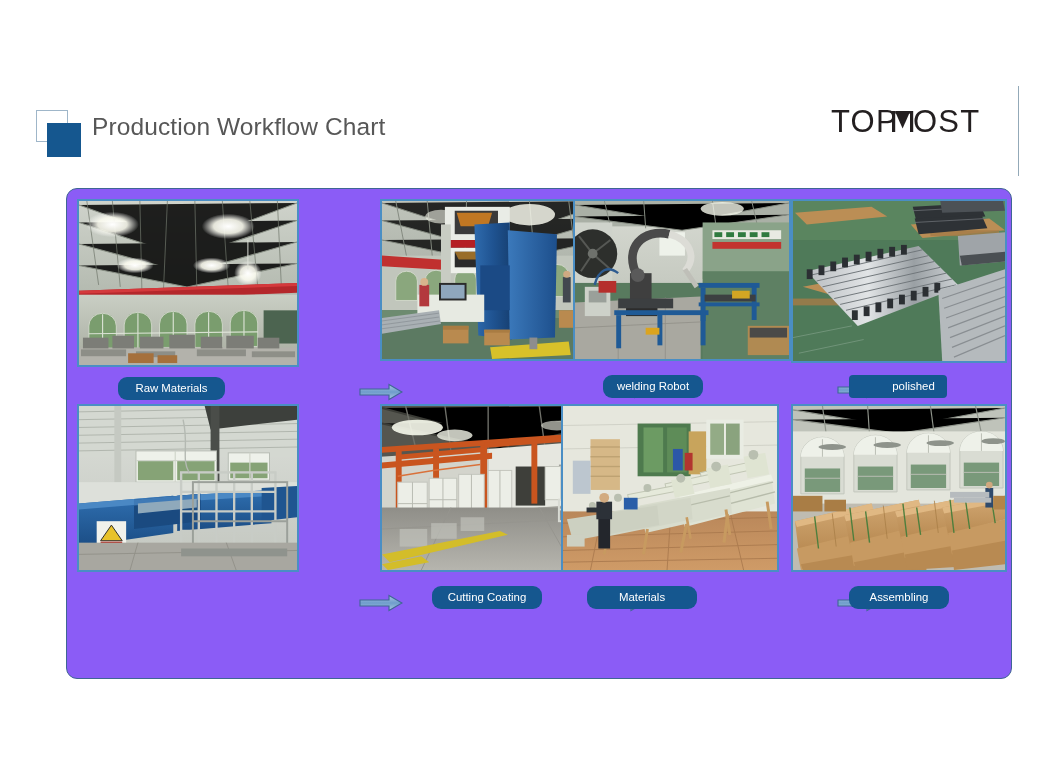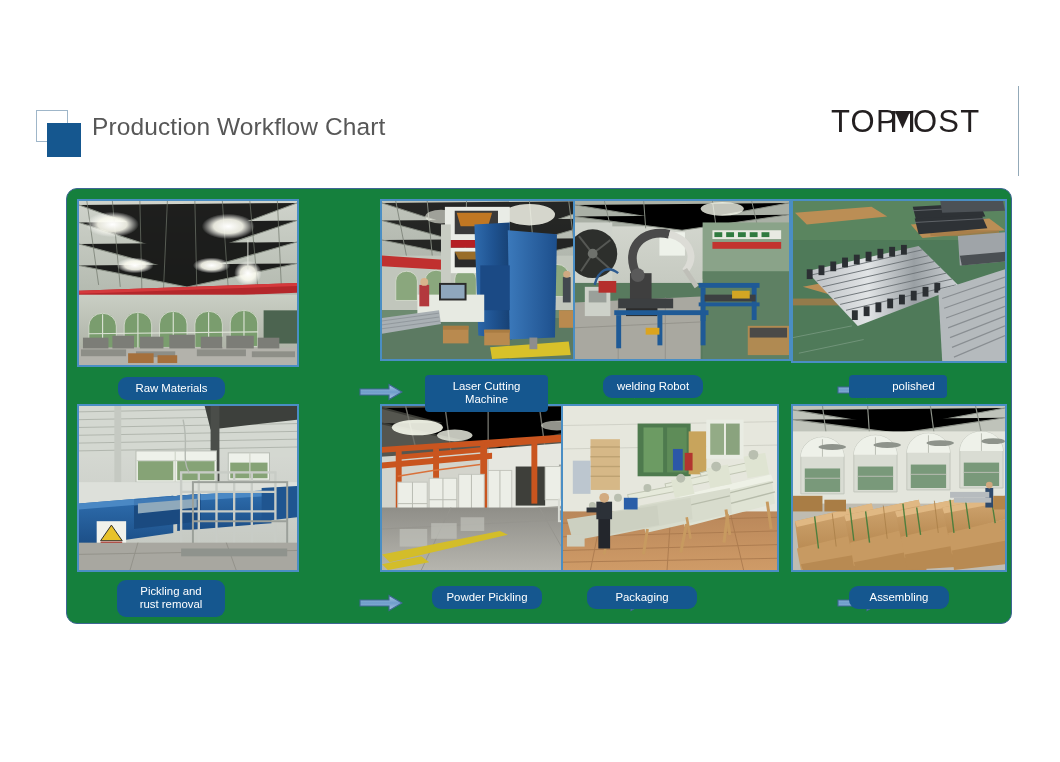--- a/index.html
+++ b/index.html
@@ -68,25 +68,25 @@
     height: 90px;
     background: #93a9b8;
   }
 
   
   #workflow-frame {
     position: absolute;
     left: 66px;
     top: 188px;
     width: 946px;
-    height: 436px;
+    height: 491px;
     border: 1.6px solid #3f6694;
     border-radius: 11px;
     box-sizing: border-box;
-    background: #15803d;
+    background: #8b5cf6;
   }
 
   .wf-row {
     position: absolute;
     left: 0;
     width: 100%;
     height: 205px;
   }
   #row-1 { top: 6px; }
   #row-2 { top: 211px; }
@@ -379,21 +379,20 @@
             <g fill="#a97c42">
               <rect x="62" y="128" width="26" height="4"></rect>
                 <rect x="104" y="132" width="26" height="3"></rect>
             </g>
 
             <path d="M110 150 L190 144 L192 158 L112 162 Z" fill="#d8c12a"></path>
             <rect x="150" y="140" width="8" height="12" fill="#8d8d8d"></rect>
           </svg>
         </div>
       </div>
-      <div class="step-label r-sharp" style="left:118px;top:180px;width:123px;">Laser Cutting Machine</div>
     </div>
     <div class="arrow" style="left:538px;top:186px;">
       <svg width="44" height="18" viewBox="0 0 44 18">
         <path d="M1 6 L30 6 L30 1.5 L43 9 L30 16.5 L30 12 L1 12 Z" fill="url(#ag1)" stroke="#3f6694" stroke-width="1.1"></path>
       </svg>
     </div>
 
     <div class="wf-step" style="left:500px;width:232px;">
       <div class="photo" style="left:6px;width:218px;height:162px;">
         <div class="scene">
@@ -681,22 +680,20 @@
             <g stroke="#918f88" stroke-width="0.9">
               <line x1="0" y1="152" x2="222" y2="148"></line>
                 <line x1="60" y1="140" x2="52" y2="168"></line>
                 <line x1="150" y1="140" x2="160" y2="168"></line>
             </g>
 
             <rect x="104" y="146" width="108" height="8" fill="#8f938d"></rect>
           </svg>
         </div>
       </div>
-      <div class="step-label r-soft" style="left:50px;top:180px;width:108px;">Pickling and
-rust removal</div>
     </div>
     <div class="arrow" style="left:292px;top:194px;">
       <svg width="44" height="18" viewBox="0 0 44 18">
         <path d="M1 6 L30 6 L30 1.5 L43 9 L30 16.5 L30 12 L1 12 Z" fill="url(#ag1)" stroke="#3f6694" stroke-width="1.1"></path>
       </svg>
     </div>
 
     <div class="wf-step" style="left:240px;width:246px;">
       <div class="photo" style="left:73px;width:234px;height:168px;">
         <div class="scene">
@@ -783,21 +780,21 @@
             <path d="M0 152 L120 128 L128 132 L8 160 Z" fill="#d3bd2a"></path>
             <path d="M0 162 L40 154 L48 160 L6 168 Z" fill="#d3bd2a"></path>
 
             <g stroke="#d8dad3" stroke-width="2" fill="none">
               <rect x="180" y="96" width="22" height="22"></rect>
               <line x1="180" y1="106" x2="202" y2="106"></line>
             </g>
           </svg>
         </div>
       </div>
-      <div class="step-label r-soft" style="left:125px;top:186px;width:110px;">Powder Pickling</div>
+      <div class="step-label r-soft" style="left:125px;top:186px;width:110px;">Cutting Coating</div>
     </div>
     <div class="arrow" style="left:534px;top:194px;">
       <svg width="44" height="18" viewBox="0 0 44 18">
         <path d="M1 6 L30 6 L30 1.5 L43 9 L30 16.5 L30 12 L1 12 Z" fill="url(#ag1)" stroke="#3f6694" stroke-width="1.1"></path>
       </svg>
     </div>
 
     <div class="wf-step" style="left:488px;width:232px;">
       <div class="photo" style="left:6px;width:218px;height:168px;">
         <div class="scene">
@@ -906,21 +903,21 @@
               <rect x="34" y="98" width="16" height="18" fill="#2c3138"></rect>
               <circle cx="42" cy="94" r="5" fill="#d2ab80"></circle>
               <rect x="24" y="104" width="14" height="5" fill="#2c3138"></rect>
             </g>
 
             <rect x="62" y="94" width="14" height="12" fill="#2a5ea8"></rect>
             <rect x="4" y="132" width="18" height="12" fill="#cdd0c2"></rect>
           </svg>
         </div>
       </div>
-      <div class="step-label r-soft" style="left:32px;top:186px;width:110px;">Packaging</div>
+      <div class="step-label r-soft" style="left:32px;top:186px;width:110px;">Materials</div>
     </div>
     <div class="arrow" style="left:770px;top:194px;">
       <svg width="44" height="18" viewBox="0 0 44 18">
         <path d="M1 6 L30 6 L30 1.5 L43 9 L30 16.5 L30 12 L1 12 Z" fill="url(#ag1)" stroke="#3f6694" stroke-width="1.1"></path>
       </svg>
     </div>
 
     <div class="wf-step" style="left:722px;width:222px;">
       <div class="photo" style="left:2px;width:216px;height:168px;">
         <div class="scene">

